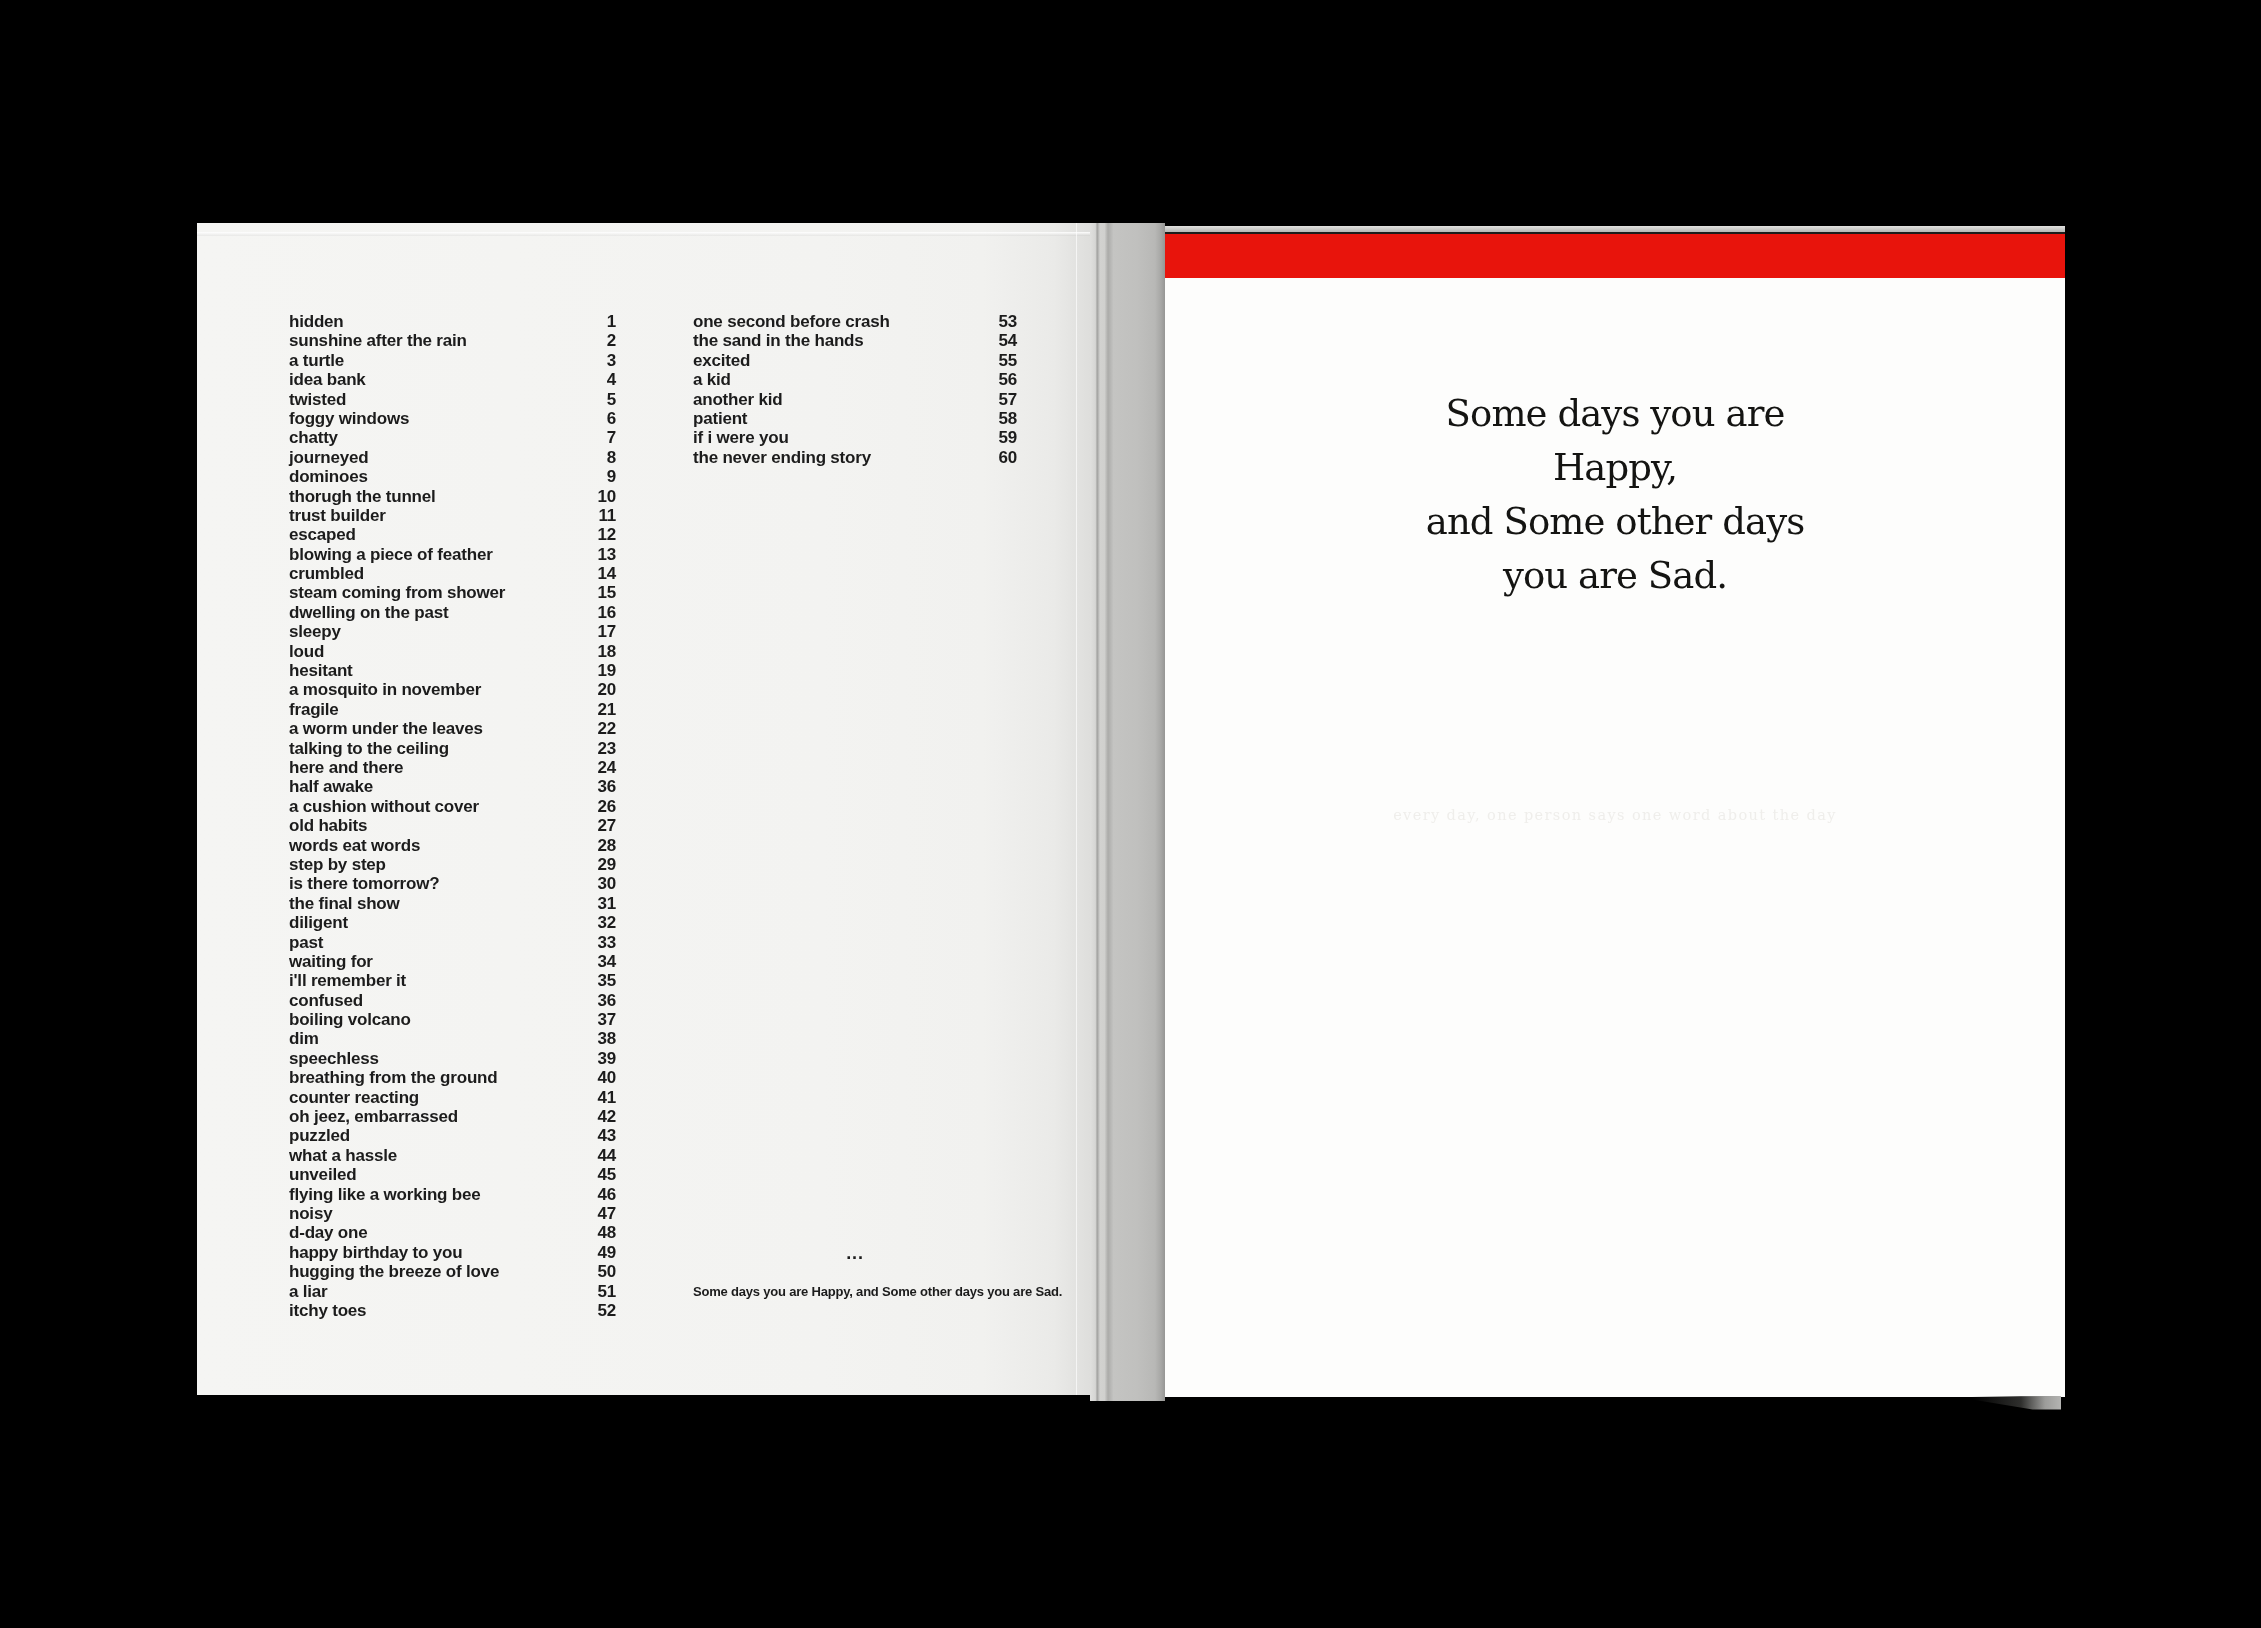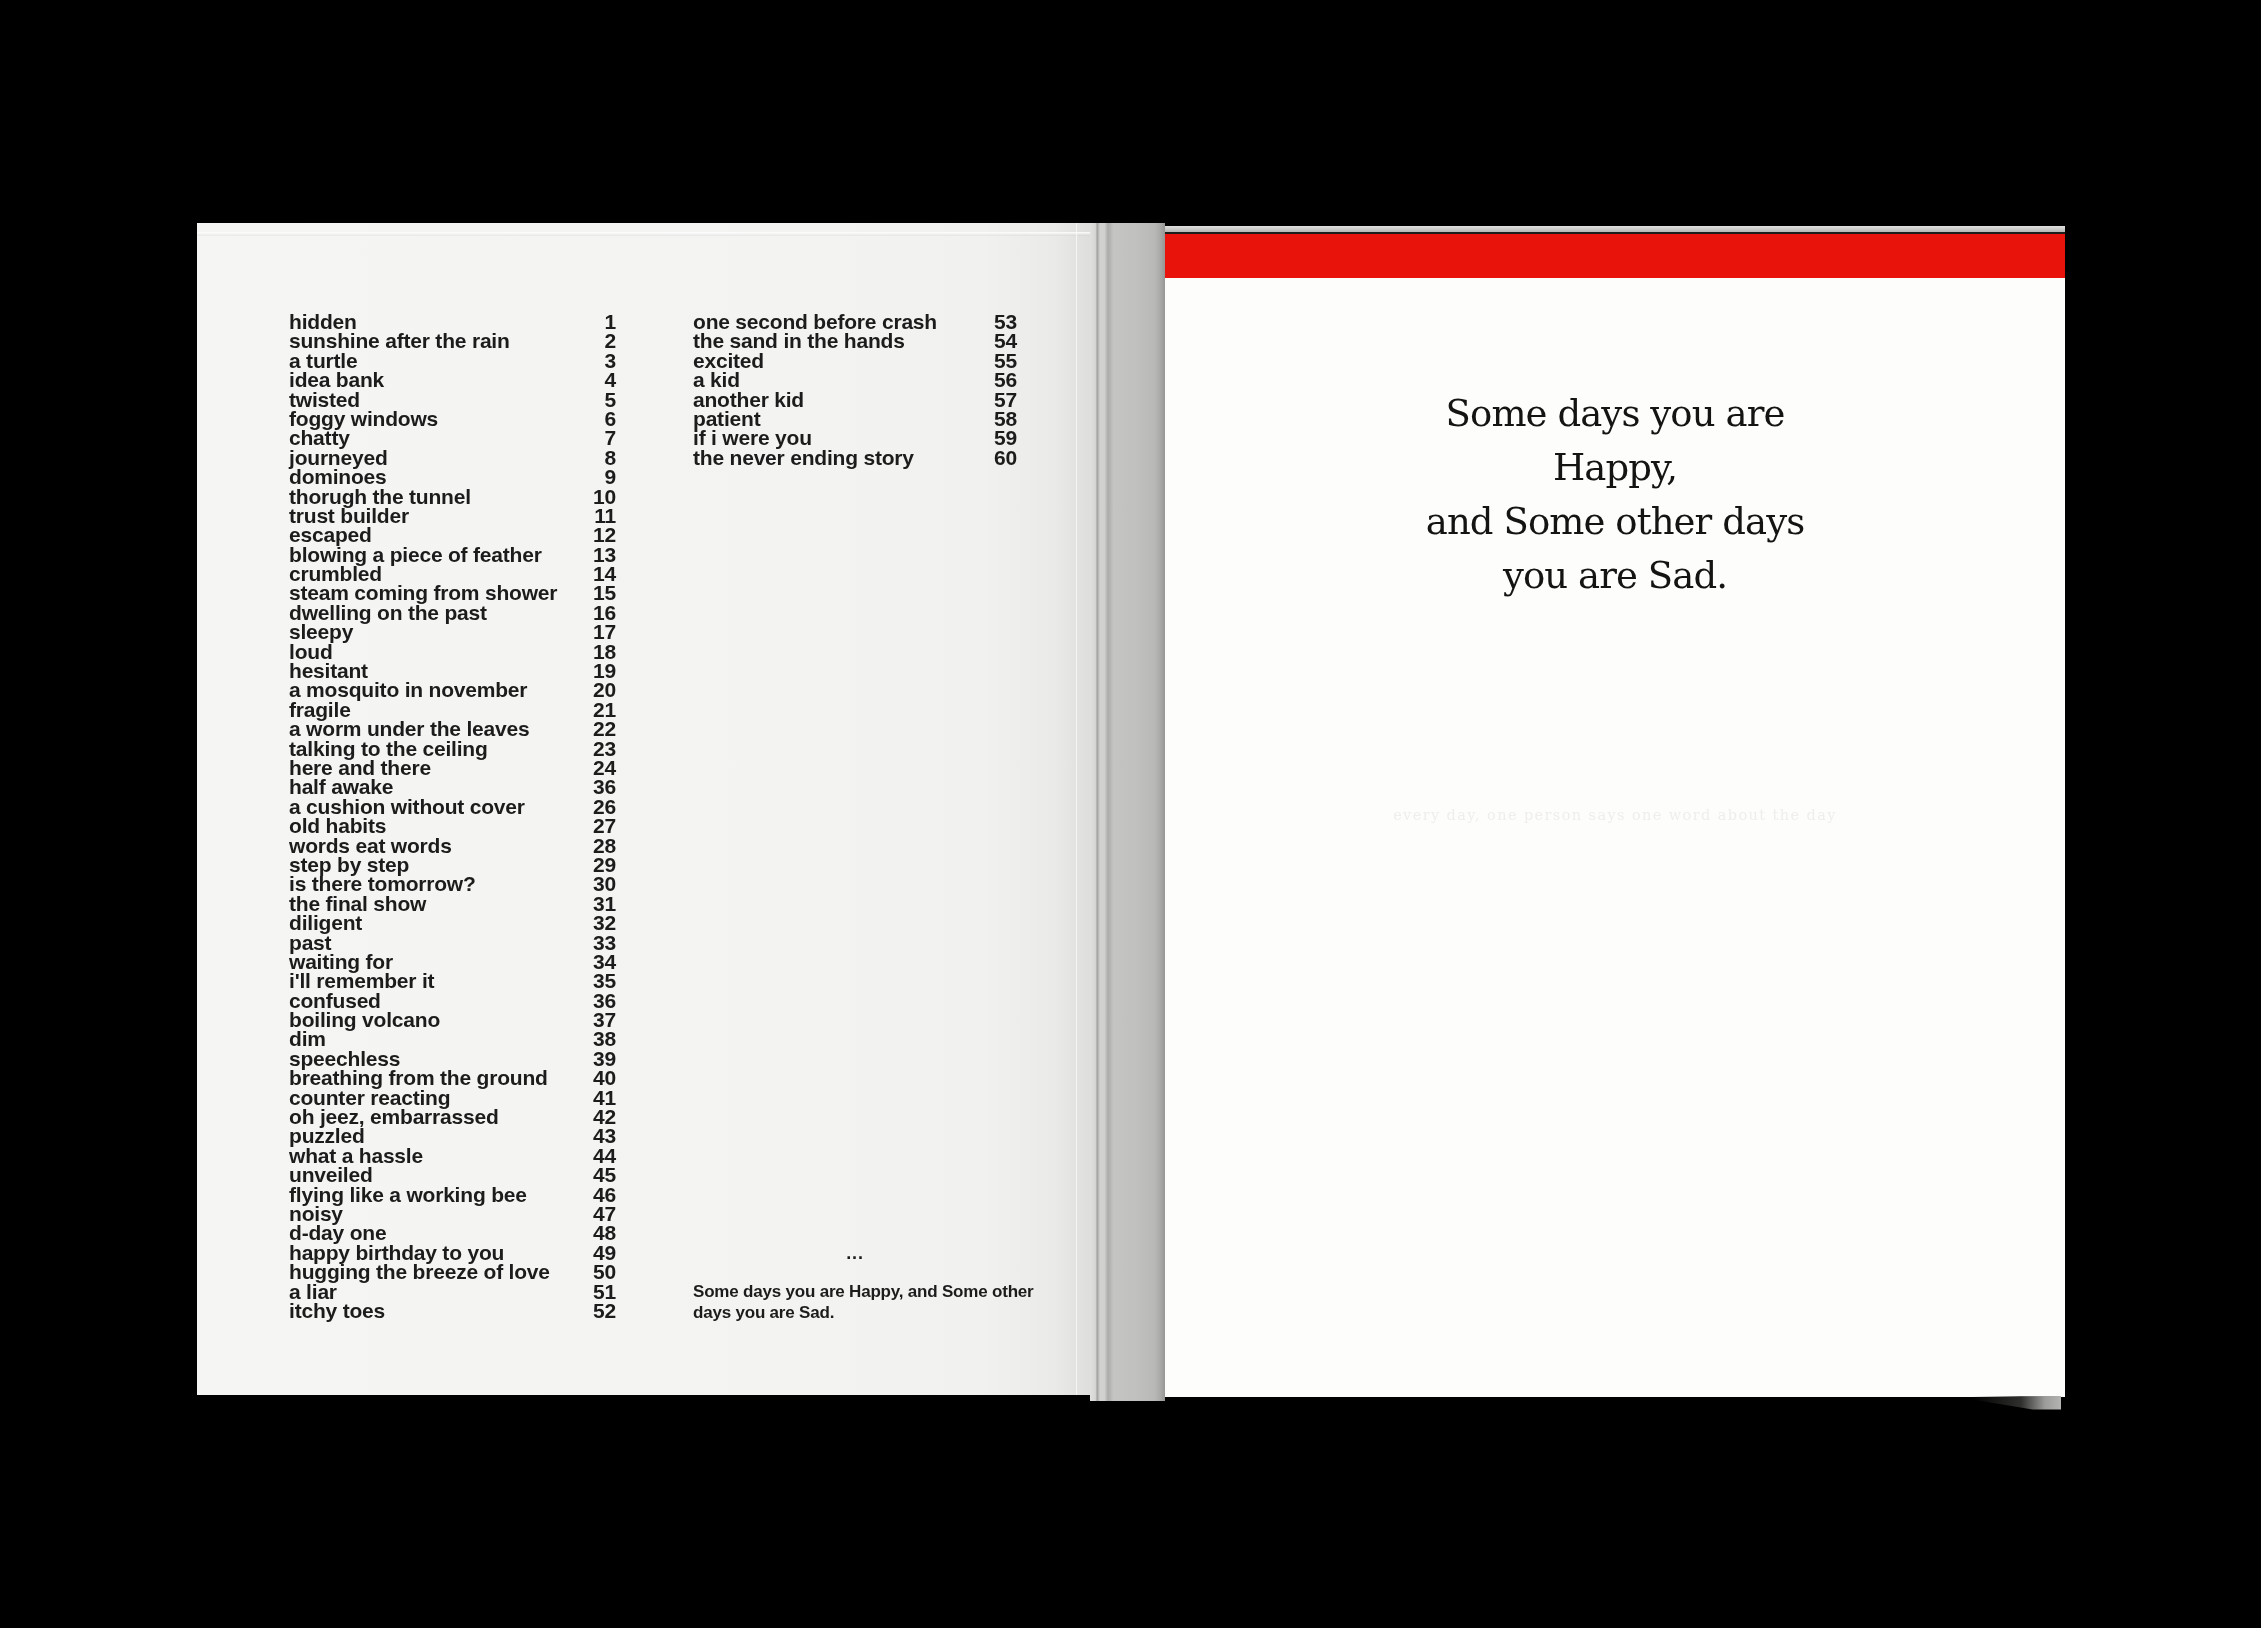--- a/index.html
+++ b/index.html
@@ -40,21 +40,21 @@
     top: 0; bottom: 0;
     right: 12.7px;
     width: 1.8px;
     background: rgba(255,255,255,0.65);
   }
 
   .toc-col {
     position: absolute;
     top: 89px;
     color: #1c1c1c;
-    font-size: 21px;
+    font-size: 17px;
     font-weight: bold;
     letter-spacing: -0.2px;
   }
   .toc-col-1 { left: 92px; width: 327px; }
   .toc-col-2 { left: 496px; width: 324px; }
   .toc-row {
     display: flex;
     justify-content: space-between;
     align-items: baseline;
     height: 19.4px;
@@ -73,21 +73,21 @@
     font-size: 18px;
     font-weight: bold;
     letter-spacing: 0.9px;
   }
   .footer-note {
     position: absolute;
     left: 496px;
     top: 1058px;
     width: 380px;
     color: #1c1c1c;
-    font-size: 17px;
+    font-size: 13px;
     font-weight: bold;
     line-height: 21px;
     letter-spacing: -0.2px;
   }
 
   
   .spine {
     position: absolute;
     left: 1090px;
     top: 223px;

